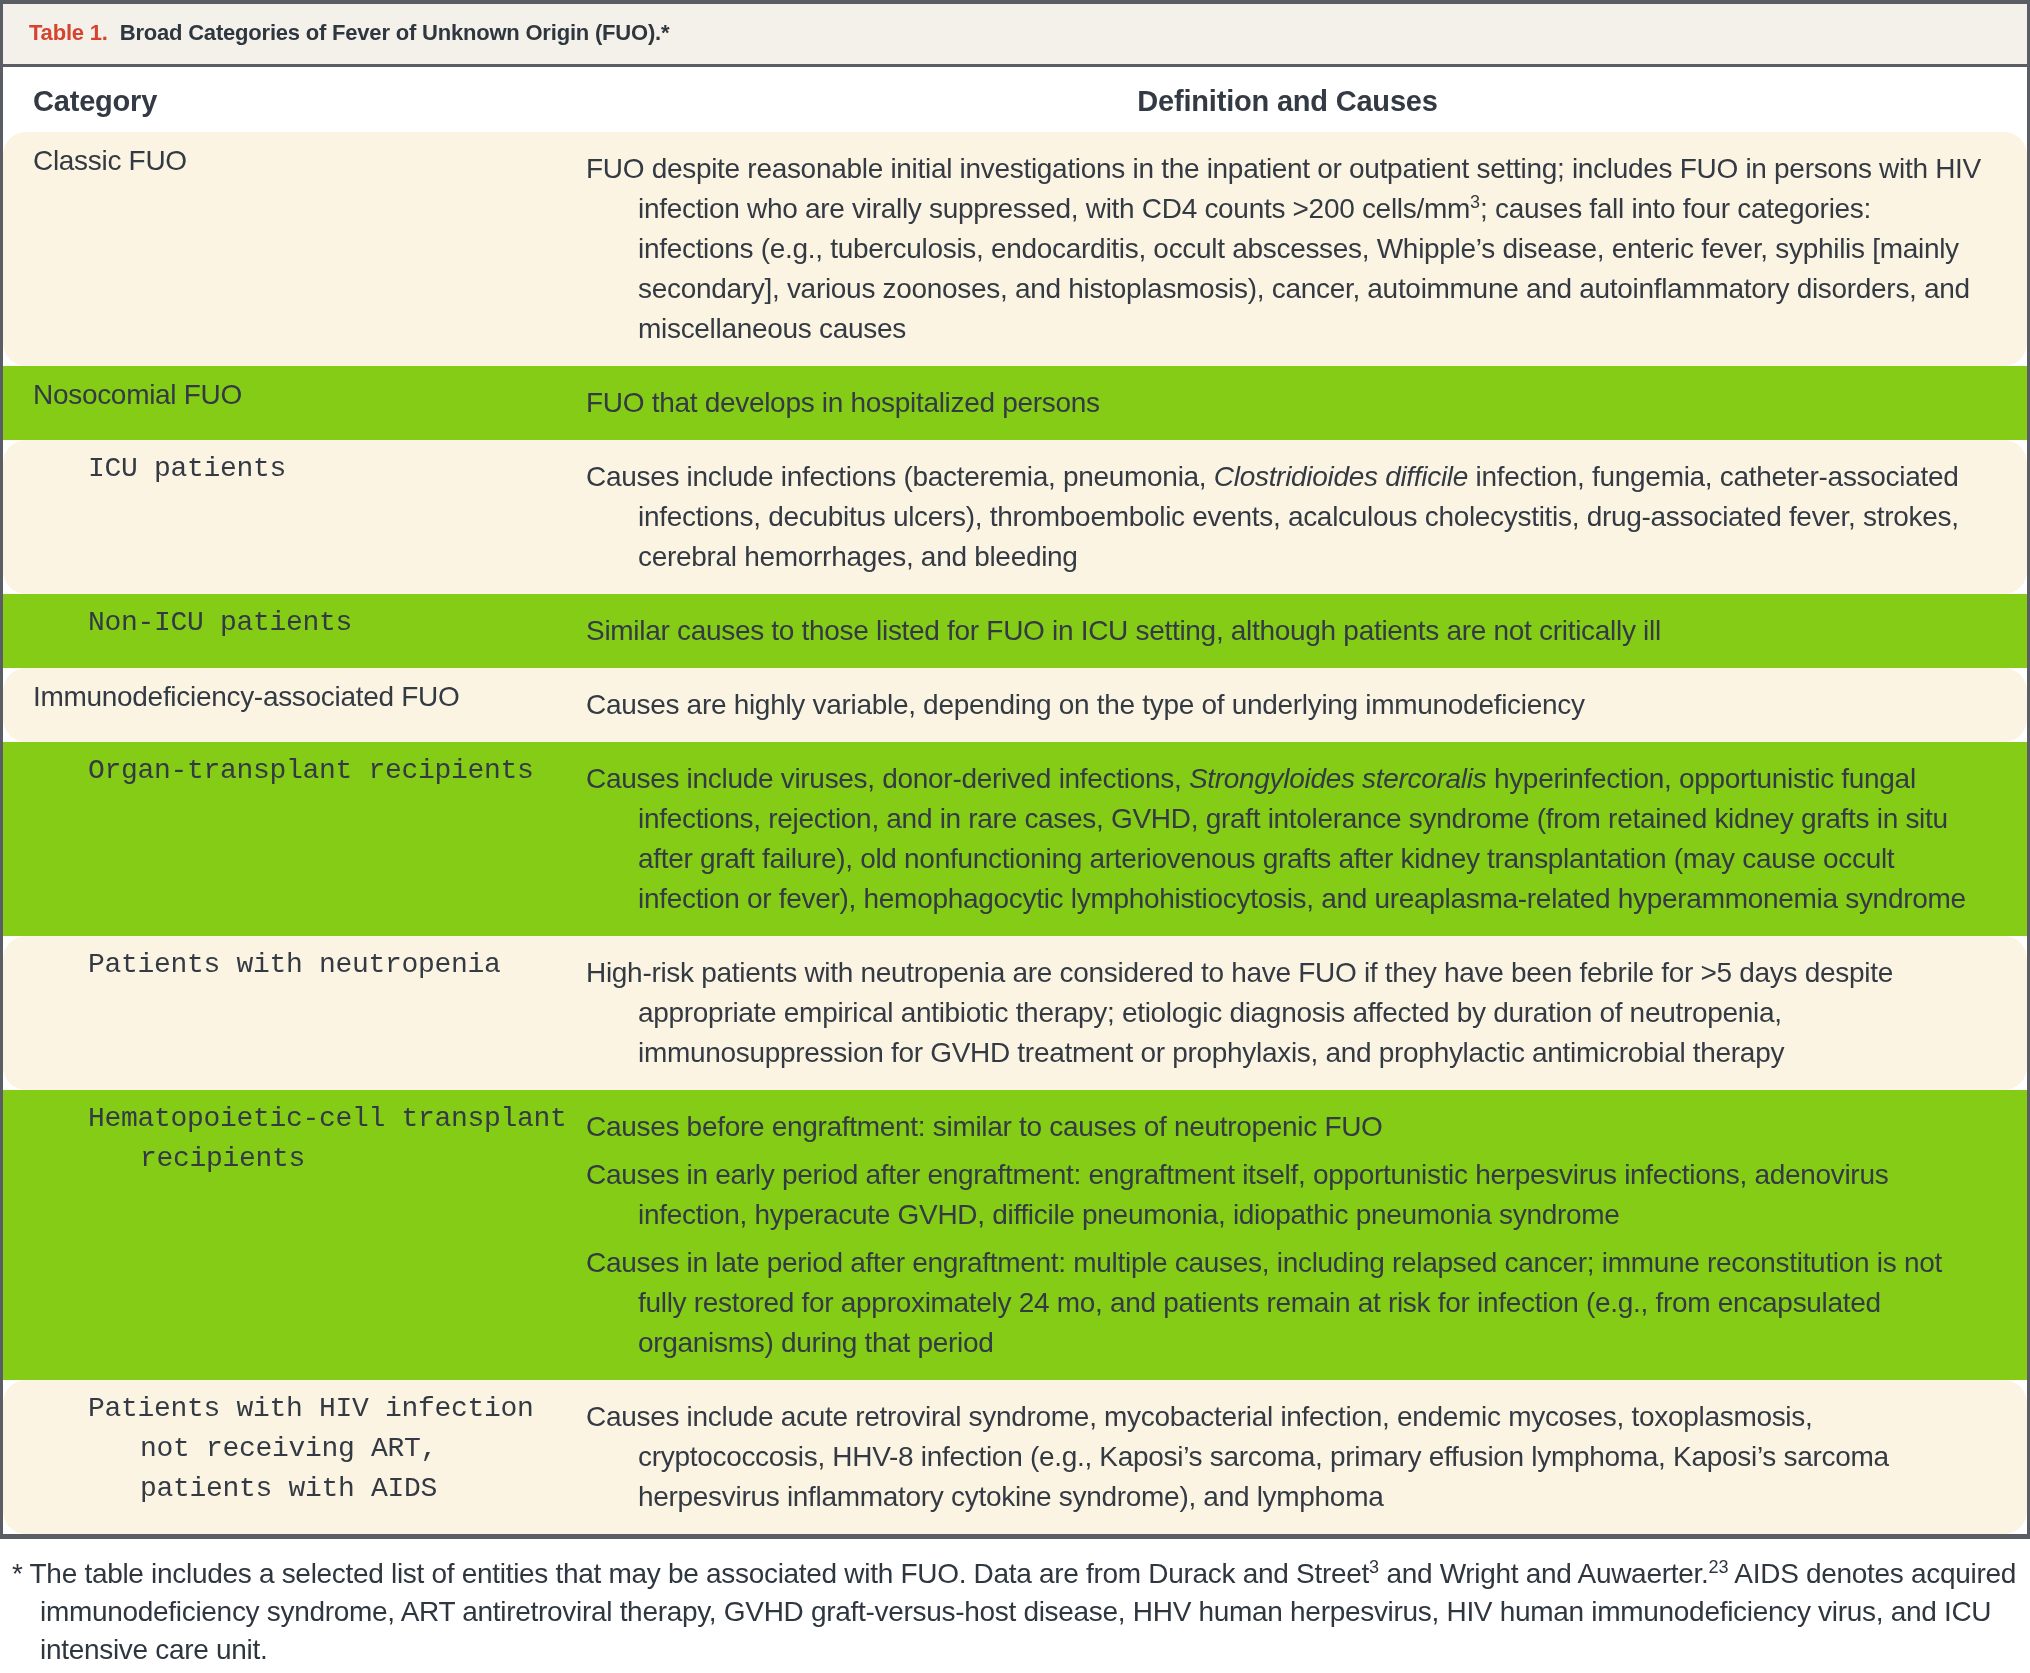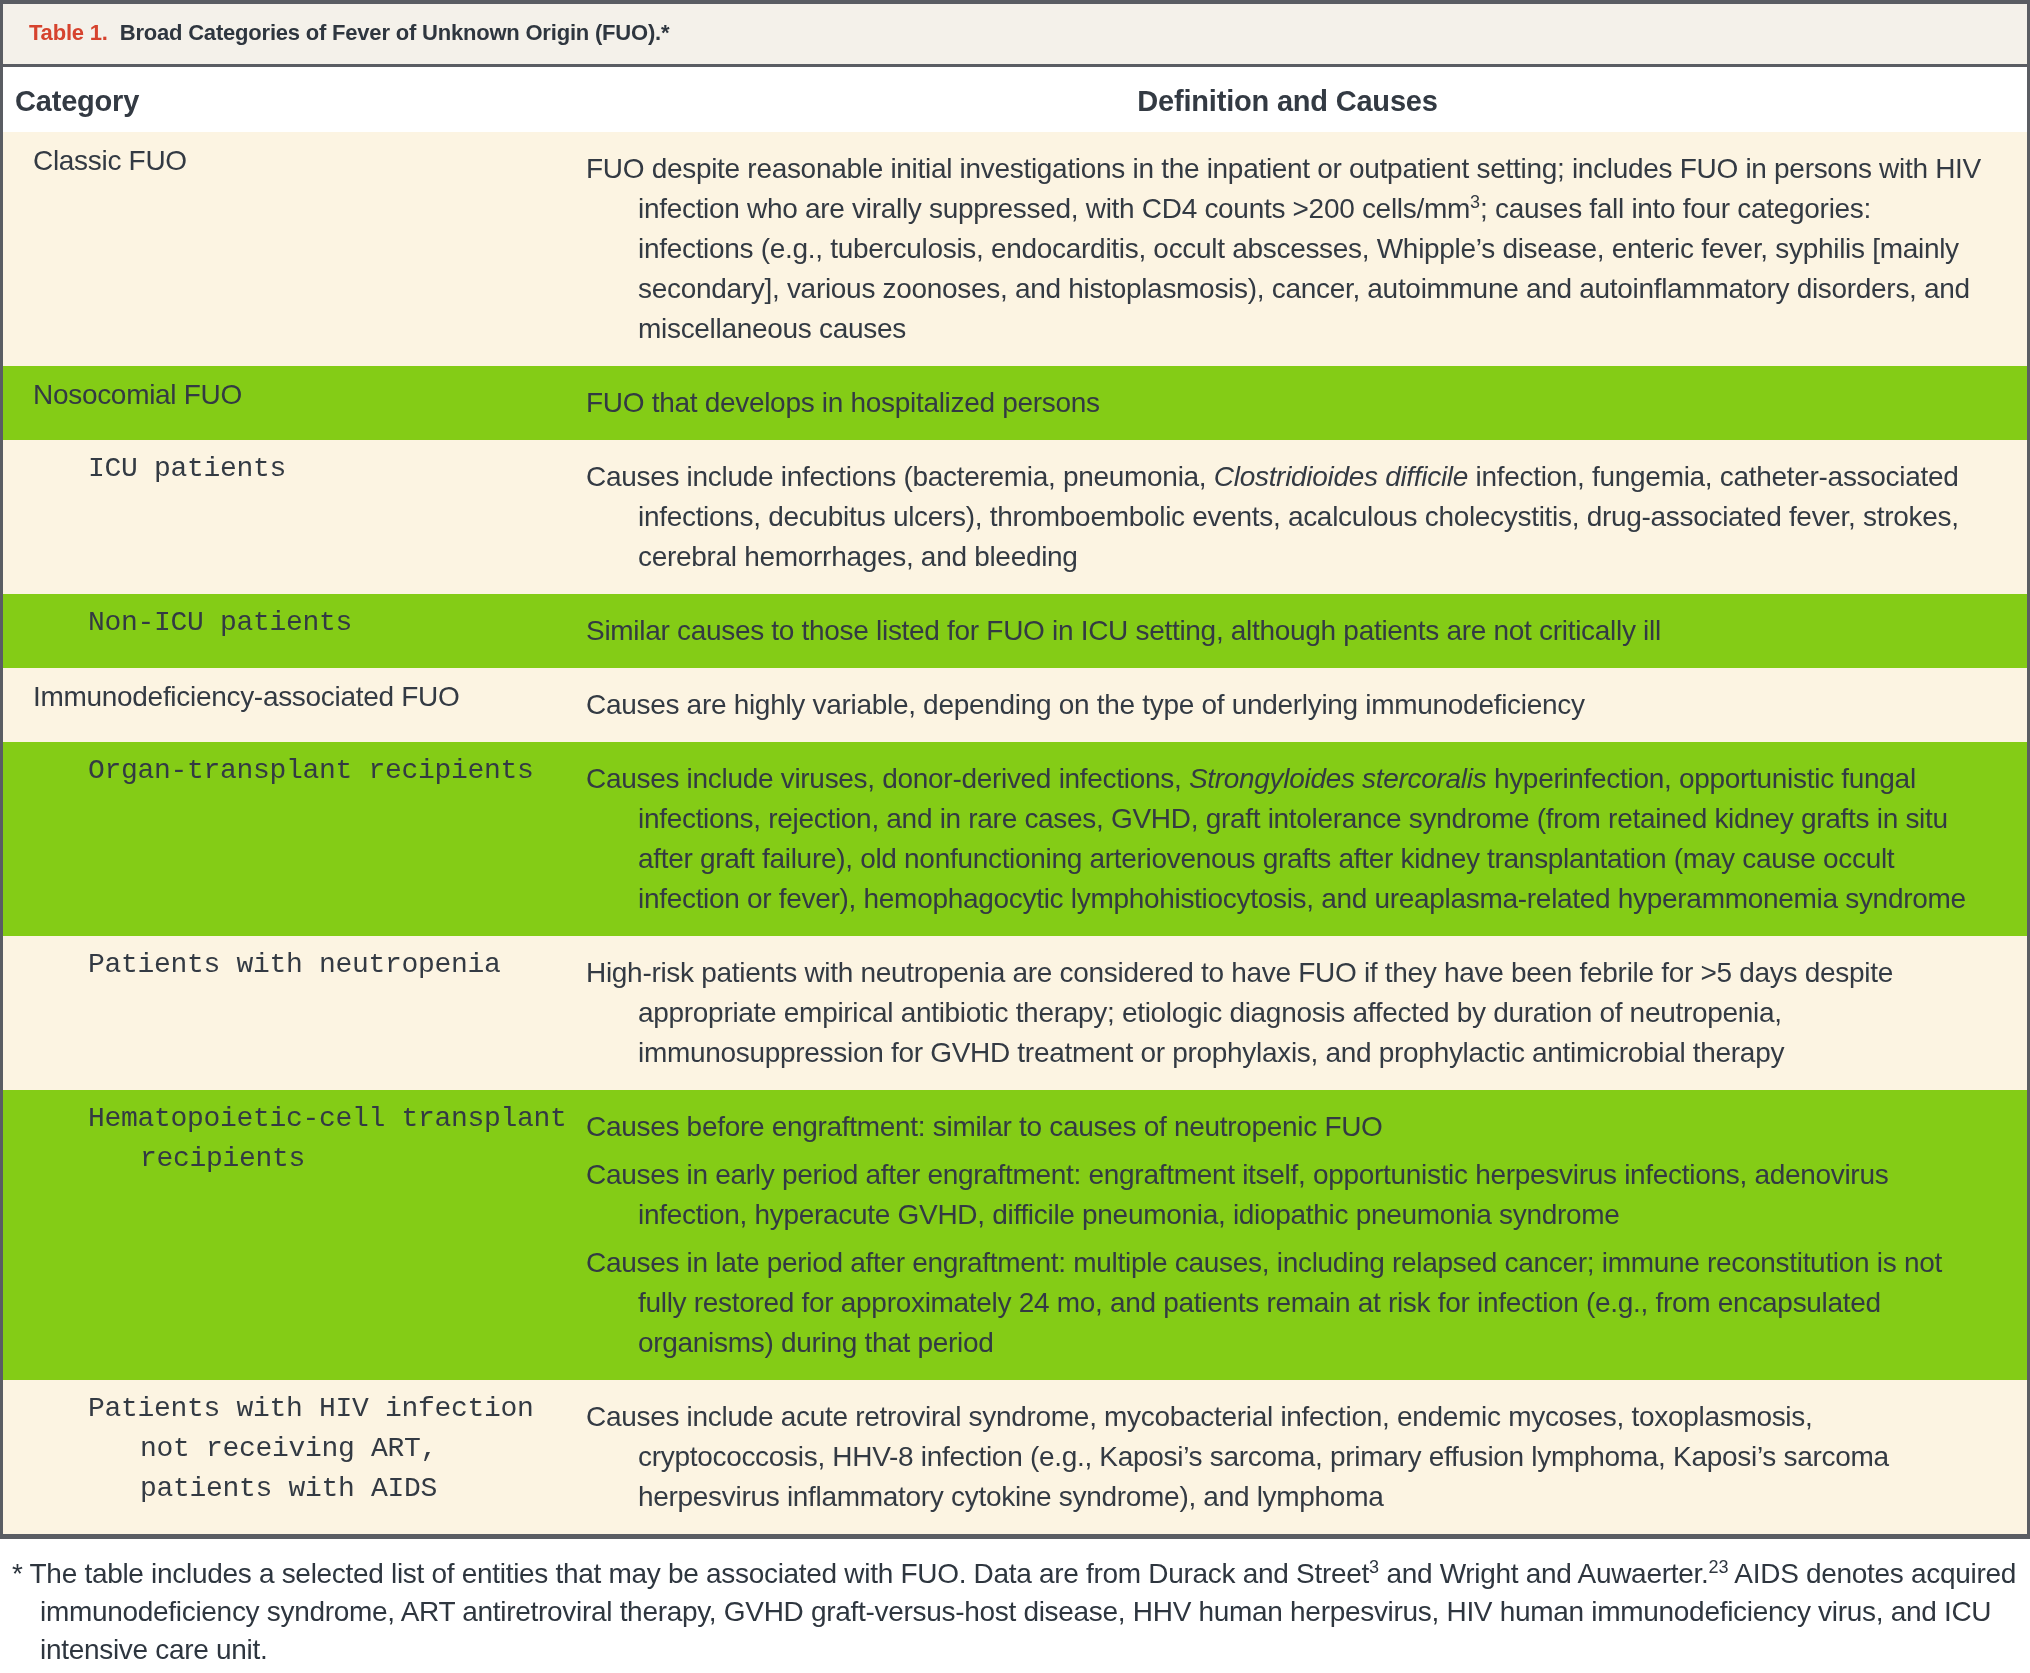--- a/index.html
+++ b/index.html
@@ -37,35 +37,36 @@
     display:flex;
     background:#ffffff;
     padding:18px 0 14px 0;
     font-weight:bold;
     font-size:29px;
     letter-spacing:-0.2px;
   }
   .head-cat{
     width:575px;
     box-sizing:border-box;
-    padding-left:12px;
+    padding-left:30px;
     flex:0 0 auto;
   }
   .head-def{
     flex:1 1 auto;
     text-align:center;
     padding-right:30px;
   }
   .row{
     display:flex;
     padding:9px 0 9px 0;
     background:#84cc16;
   }
   .row.shaded{
     background:var(--row-shade, #fcf4e2);
+    border-radius:23px;
   }
   .cat{
     width:575px;
     flex:0 0 auto;
     box-sizing:border-box;
     font-size:28px;
     line-height:40px;
     letter-spacing:-0.3px;
   }
   .cat.indent0{padding-left:82px;text-indent:-52px;}

